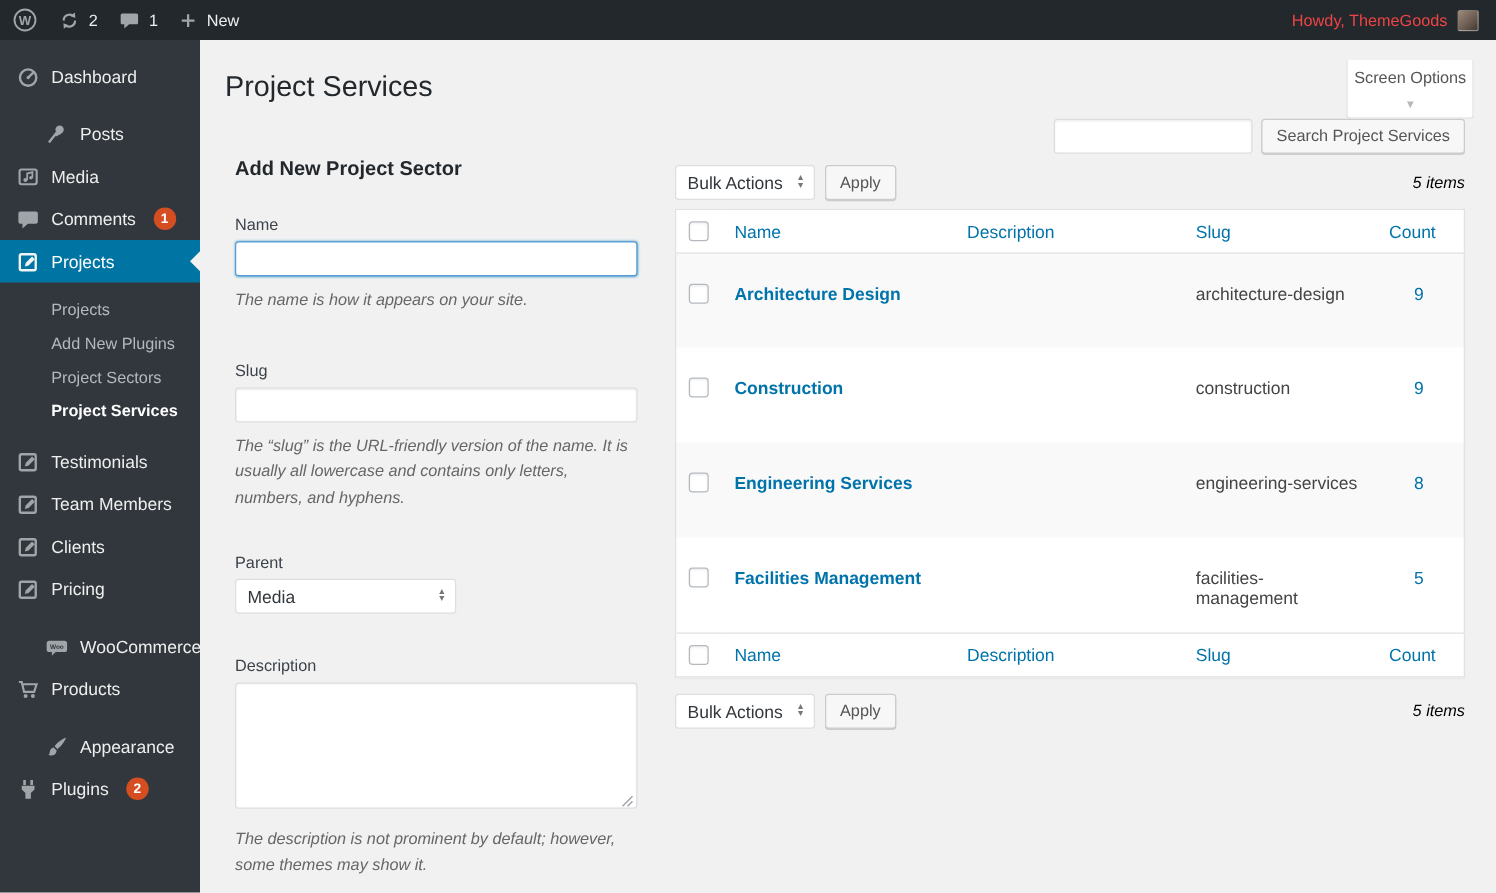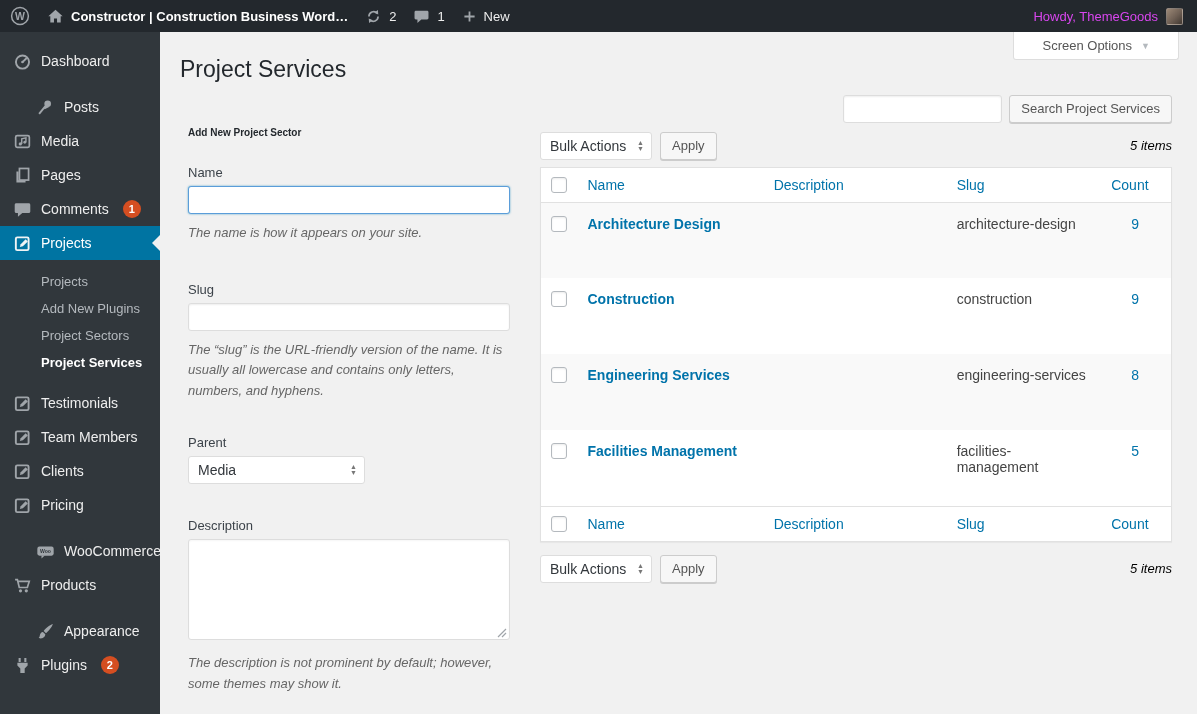--- a/index.html
+++ b/index.html
@@ -17,21 +17,21 @@
     background:#23282d; color:#eee; font-size:13px;
     display:flex; align-items:center; justify-content:space-between;
     padding:0 14px 0 10px; z-index:60;
   }
   .ab-left { display:flex; align-items:center; gap:17px; }
   .ab-item { display:flex; align-items:center; gap:7px; color:#eee; cursor:pointer; }
   .ab-item .num { color:#eee; }
   .ab-icon { color:#a0a5aa; }
   .ab-sitename { color:#fff; font-weight:600; }
   .ab-right { display:flex; align-items:center; gap:8px; cursor:pointer; }
-  .ab-howdy { color:#d946ef; }
+  .ab-howdy { color:#ef4444; }
   .ab-avatar {
     width:17px; height:17px; border-radius:2px;
     background:linear-gradient(135deg,#9b8876 0%,#6e5f54 55%,#403831 100%);
     border:1px solid rgba(255,255,255,.25);
   }
 
   
   #sidebar {
     position:absolute; top:32px; left:0; bottom:0; width:160px;
     background:#31373c; color:#eee;
@@ -61,36 +61,37 @@
     cursor:pointer; line-height:14px; white-space:nowrap;
   }
   .submenu li.current { color:#fff; font-weight:700; }
 
   
   #content {
     position:absolute; top:32px; left:160px; right:0; bottom:0;
     background:#f1f1f1; padding:0 25px 0 20px;
   }
   #screen-options {
-    position:absolute; top:0; right:18px;
+    position:absolute; top:16px; right:18px;
     background:#fff; border:1px solid #ddd; border-top:none;
-    border-radius:0 0 3px 3px; padding:6px 28px;
+    border-radius:0 0 3px 3px; padding:6px 5px;
     font-size:13px; color:#555; display:flex; align-items:center; gap:9px;
     cursor:pointer;
+    flex-direction:column;
   }
   #screen-options .so-arrow { font-size:9px; color:#b4b9be; }
 
   h1.page-title { font-size:23px; font-weight:400; color:#23282d; margin:23px 0 2px; line-height:1.3; }
 
   .main { display:flex; gap:30px; align-items:flex-start; }
   .col-left { width:330px; flex:none; padding-left:8px; }
   .col-right { flex:1; min-width:0; }
 
   
-  .form-heading { font-size:10px; font-weight:700; color:#23282d; margin:40px 0 15px; }
+  .form-heading { font-size:16px; font-weight:700; color:#23282d; margin:40px 0 15px; }
   .field-label { display:block; font-size:13px; color:#3c434a; margin:27px 0 6px; }
   .text-input {
     width:100%; height:28px; background:#fff; border:1px solid #ddd; border-radius:3px;
     padding:0 8px; font-size:14px; font-family:inherit; color:#32373c;
     box-shadow:inset 0 1px 2px rgba(0,0,0,.07); outline:none;
   }
   .text-input.focused { border-color:#5b9dd9; box-shadow:0 0 2px rgba(30,140,190,.8); }
   .help { font-style:italic; font-size:13px; color:#666; margin:9px 0 0; line-height:1.6; }
   .select {
     display:flex; align-items:center; justify-content:space-between;
@@ -132,21 +133,21 @@
   }
   .list-table th {
     text-align:left; font-weight:400; color:#0073aa; padding:9px 10px; cursor:pointer;
   }
   .list-table thead th { border-bottom:1px solid #e1e1e1; }
   .list-table tfoot th { border-top:1px solid #e1e1e1; }
   .list-table th.col-count, .list-table td.count-cell { text-align:right; }
   .list-table th.col-count { padding-right:25px; }
   .list-table tbody tr { height:76px; }
   .list-table tbody tr:nth-child(odd) { background:#f9f9f9; }
-  .list-table tbody td { vertical-align:top; padding:13px 10px 0; }
+  .list-table tbody td { vertical-align:top; padding:24px 10px 0; }
   .cb-col { width:37px; }
   .cb-cell { padding-left:10px !important; }
   .checkbox {
     appearance:none; -webkit-appearance:none; width:16px; height:16px; margin:0;
     background:#fff; border:1px solid #b4b9be; border-radius:3px; cursor:pointer;
     box-shadow:inset 0 1px 2px rgba(0,0,0,.08); vertical-align:top;
   }
   .row-name { color:#0073aa; font-weight:700; cursor:pointer; }
   .slug-cell { color:#444; }
   .count-link { color:#0073aa; cursor:pointer; padding-right:22px; display:inline-block; }
@@ -157,28 +158,20 @@
 
 <div id="adminbar">
   <div class="ab-left">
     <span class="ab-item">
       <span class="ab-icon">
         <svg width="20" height="20" viewBox="0 0 20 20">
             <circle cx="10" cy="10" r="8.4" fill="none" stroke="currentColor" stroke-width="1.5"></circle>
             <text x="10" y="14" text-anchor="middle" font-size="10.5" font-weight="bold" fill="currentColor">W</text>
           </svg>
       </span>
-    </span>
-    <span class="ab-item">
-      <span class="ab-icon">
-        <svg width="17" height="17" viewBox="0 0 20 20">
-            <path fill="currentColor" d="M10 2.2 18.4 9.6h-2.3V17h-4.3v-4.6H8.2V17H3.9V9.6H1.6z"></path>
-          </svg>
-      </span>
-      <span class="ab-sitename">Constructor | Construction Business Word…</span>
     </span>
     <span class="ab-item">
       <span class="ab-icon">
         <svg width="17" height="17" viewBox="0 0 20 20">
           <path d="M4.6 10a5.6 5.6 0 0 1 9.7-3.8" fill="none" stroke="currentColor" stroke-width="2"></path>
           <path d="M15.2 2.4l.4 5.2-4.8-1.9z" fill="currentColor"></path>
           <path d="M15.4 10a5.6 5.6 0 0 1-9.7 3.8" fill="none" stroke="currentColor" stroke-width="2"></path>
           <path d="M4.8 17.6l-.4-5.2 4.8 1.9z" fill="currentColor"></path>
         </svg>
       </span>
@@ -232,29 +225,20 @@
     <li class="menu-item">
       <span class="mi-icon">
         <svg width="19" height="19" viewBox="0 0 20 20">
             <rect x="2.8" y="3.8" width="14.4" height="12.4" rx="1.6" fill="none" stroke="currentColor" stroke-width="1.8"></rect>
             <circle cx="7.7" cy="12.6" r="1.7" fill="currentColor"></circle>
             <path d="M9.2 12.6V7.2l4.4-1.1v4.6" fill="none" stroke="currentColor" stroke-width="1.5"></path>
             <circle cx="12.4" cy="10.8" r="1.5" fill="currentColor"></circle>
           </svg>
       </span>
       <span class="mi-label">Media</span>
-    </li>
-    <li class="menu-item">
-      <span class="mi-icon">
-        <svg width="19" height="19" viewBox="0 0 20 20">
-            <rect x="6.8" y="2.6" width="9.6" height="12.2" fill="none" stroke="currentColor" stroke-width="1.8"></rect>
-            <path d="M3.6 5.9v11.5h9.6v-2.3H5.9V5.9z" fill="currentColor"></path>
-          </svg>
-      </span>
-      <span class="mi-label">Pages</span>
     </li>
     <li class="menu-item">
       <span class="mi-icon">
         <svg width="19" height="19" viewBox="0 0 20 20">
             <path fill="currentColor" d="M3.4 3.4h13.2c.9 0 1.6.7 1.6 1.6v7c0 .9-.7 1.6-1.6 1.6H9.8l-4.6 4v-4H3.4c-.9 0-1.6-.7-1.6-1.6V5c0-.9.7-1.6 1.6-1.6z"></path>
           </svg>
       </span>
       <span class="mi-label">Comments</span>
       <span class="badge">1</span>
     </li>

